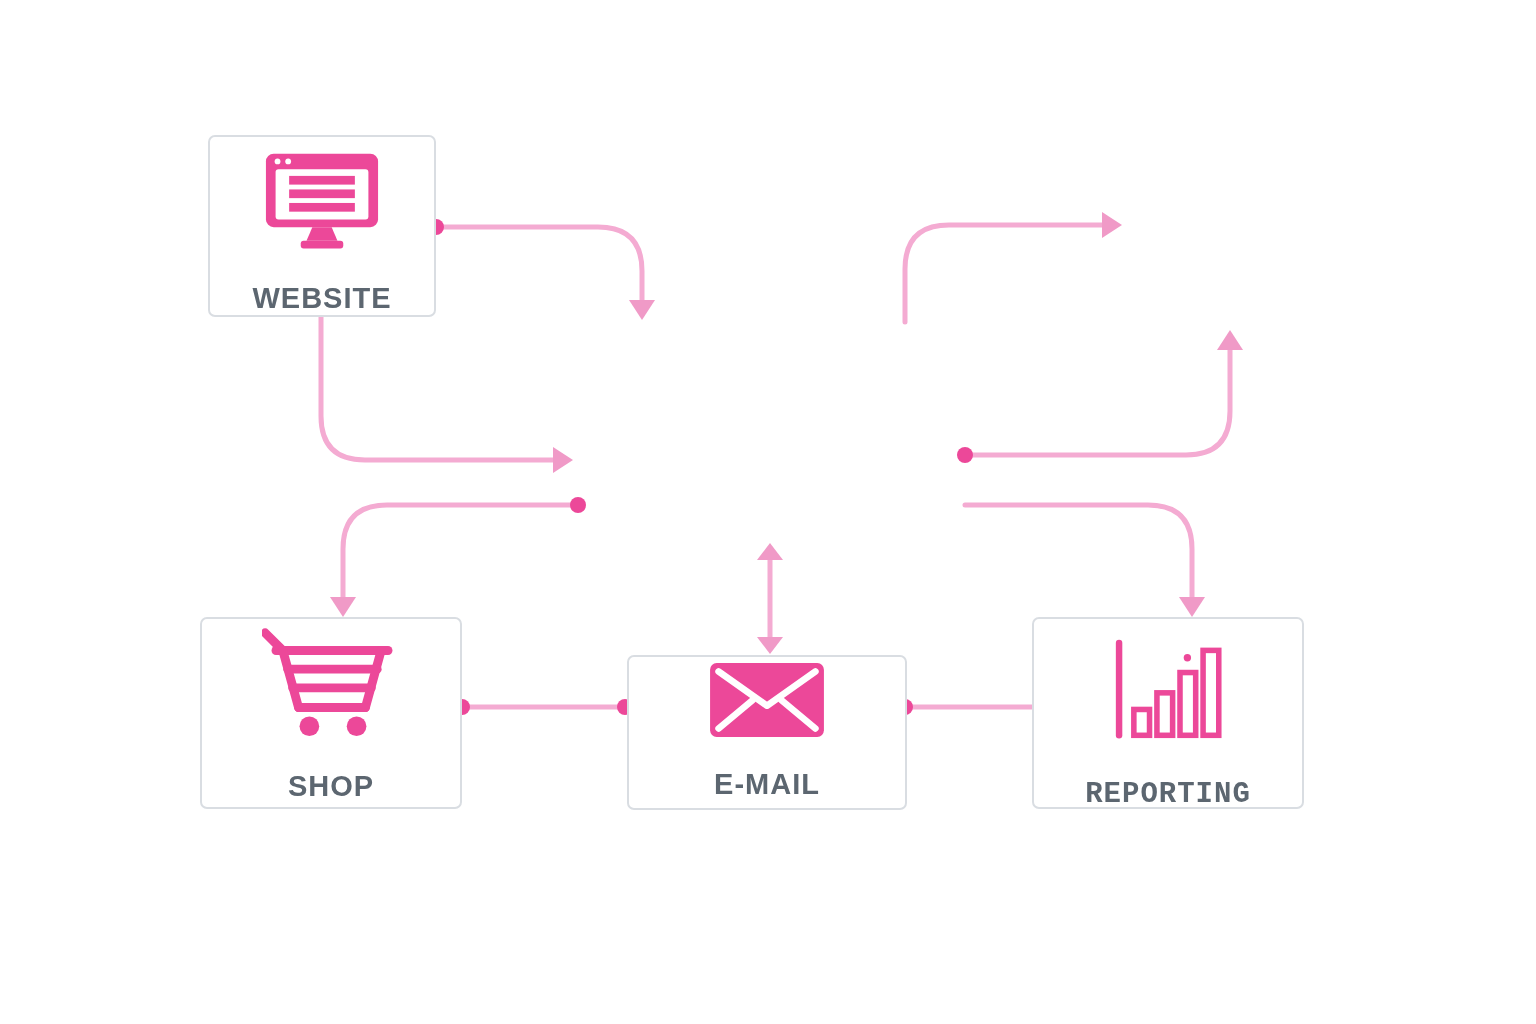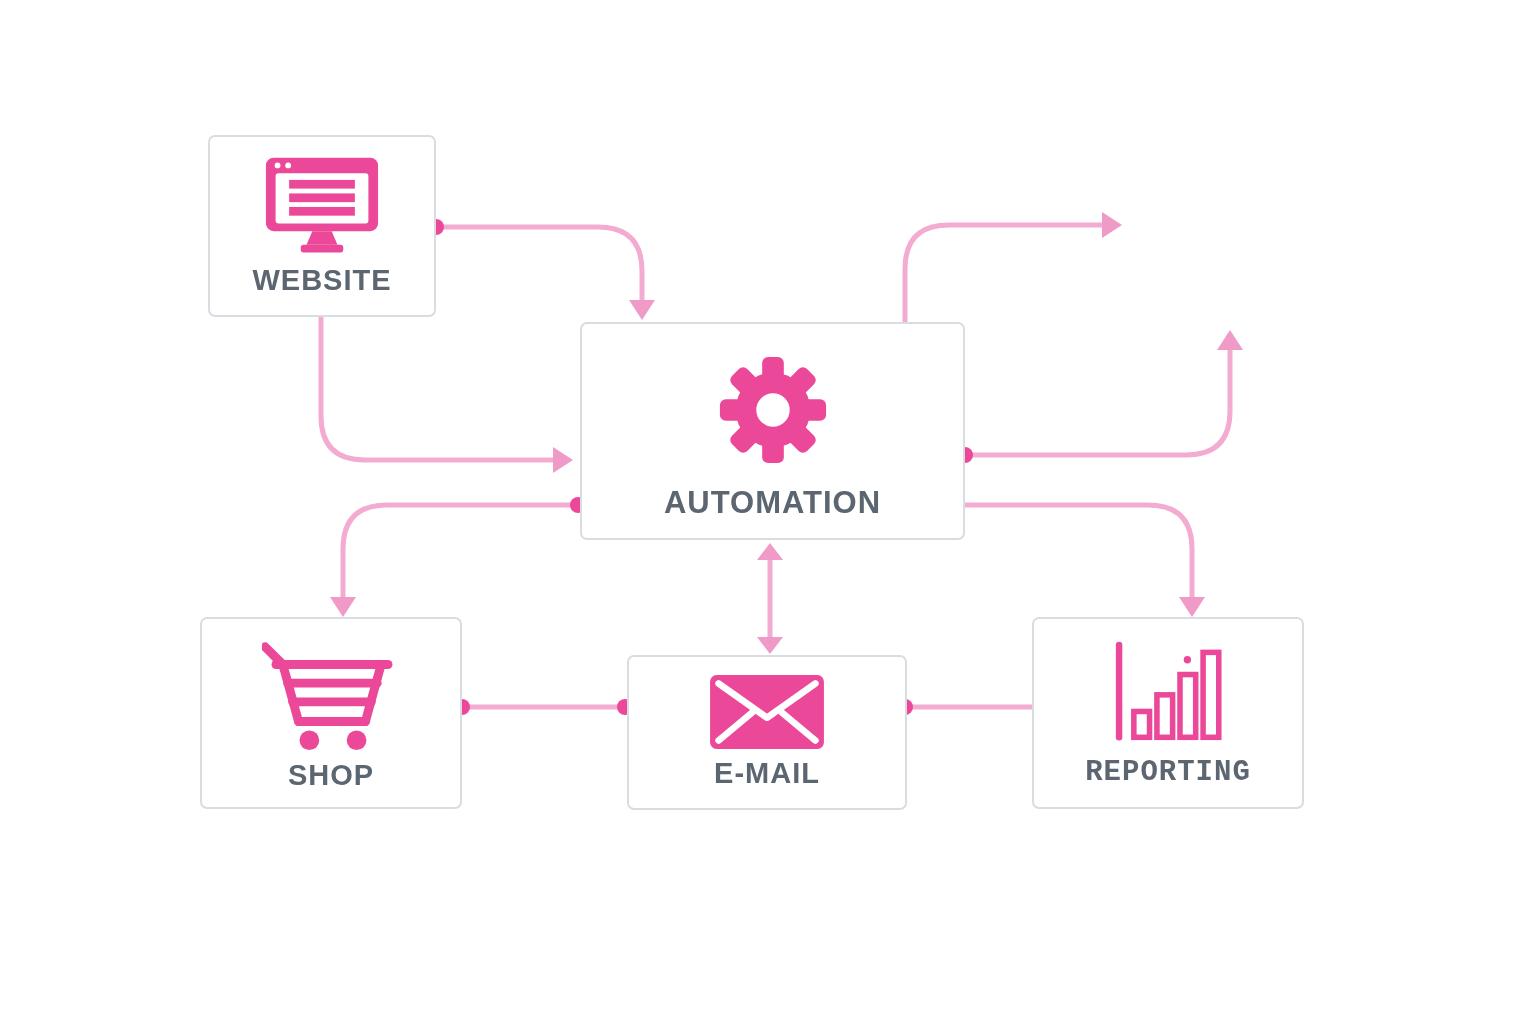--- a/index.html
+++ b/index.html
@@ -25,40 +25,41 @@
   .edge{stroke:var(--line);stroke-width:5;fill:none;stroke-linecap:round;}
   .arrowhead{fill:var(--arrowhead);stroke:none;}
   .dot{fill:var(--accent);stroke:none;}
   .node{
     position:absolute;
     background:#fff;
     border:2px solid var(--border);
     border-radius:7px;
     display:flex;flex-direction:column;align-items:center;
     padding:16px 10px 20px;
+    gap:25px;
   }
   .iconwrap{
     flex:1;display:flex;align-items:center;justify-content:center;
     color:var(--accent);
   }
   .node-label{
     color:var(--label);
     font-weight:bold;
     font-size:29px;
     letter-spacing:1px;
     line-height:1;
     margin-top:8px;
     white-space:nowrap;
   }
   #node-automation .node-label{font-size:31px;}
   
   #node-website{left:208px;top:135px;width:228px;height:182px;}
   #node-crm{left:1124px;top:135px;width:216px;height:182px;}
   #node-automation{left:580px;top:322px;width:385px;height:218px;}
-  #node-shop{left:200px;top:617px;width:262px;height:192px;}
+  #node-shop{left:200px;top:617px;width:262px;height:192px;justify-content:center;}
   #node-email{left:627px;top:655px;width:280px;height:155px;justify-content:center;}
   #node-reporting{left:1032px;top:617px;width:272px;height:192px;font-family:Liberation Mono, monospace;}
 </style>
 </head>
 <body>
 
 <div class="canvas">
 
   <svg class="edges" viewBox="0 0 1536 1024" aria-hidden="true">
 
@@ -107,35 +108,20 @@
         <rect x="26" y="37" width="68" height="9" fill="currentColor"></rect>
         <rect x="26" y="51" width="68" height="9" fill="currentColor"></rect>
         <polygon points="50,76 70,76 76,90 44,90" fill="currentColor"></polygon>
         <rect x="38" y="90" width="44" height="8" rx="3" fill="currentColor"></rect>
       </svg>
     </div>
     <div class="node-label">WEBSITE</div>
   </div>
 
 
-  <div class="node" id="node-automation">
-    <div class="iconwrap">
-      <svg width="118" height="118" viewBox="0 0 120 120">
-        <g fill="currentColor">
-          <rect x="49" y="6" width="22" height="108" rx="6"></rect>
-          <rect x="49" y="6" width="22" height="108" rx="6" transform="rotate(45 60 60)"></rect>
-          <rect x="49" y="6" width="22" height="108" rx="6" transform="rotate(90 60 60)"></rect>
-          <rect x="49" y="6" width="22" height="108" rx="6" transform="rotate(135 60 60)"></rect>
-          <circle cx="60" cy="60" r="38"></circle>
-        </g>
-        <circle cx="60" cy="60" r="17" fill="#fff"></circle>
-      </svg>
-    </div>
-    <div class="node-label">AUTOMATION</div>
-  </div>
 
   <div class="node" id="node-shop">
     <div class="iconwrap">
       <svg width="138" height="118" viewBox="0 0 140 120">
         <g stroke="currentColor" stroke-width="9" fill="none" stroke-linecap="round" stroke-linejoin="round">
           <path d="M3,12 L21,30"></path>
           <path d="M14,30 H128"></path>
           <path d="M21,30 L37,88"></path>
           <path d="M121,30 L105,88"></path>
           <path d="M37,88 H105"></path>

